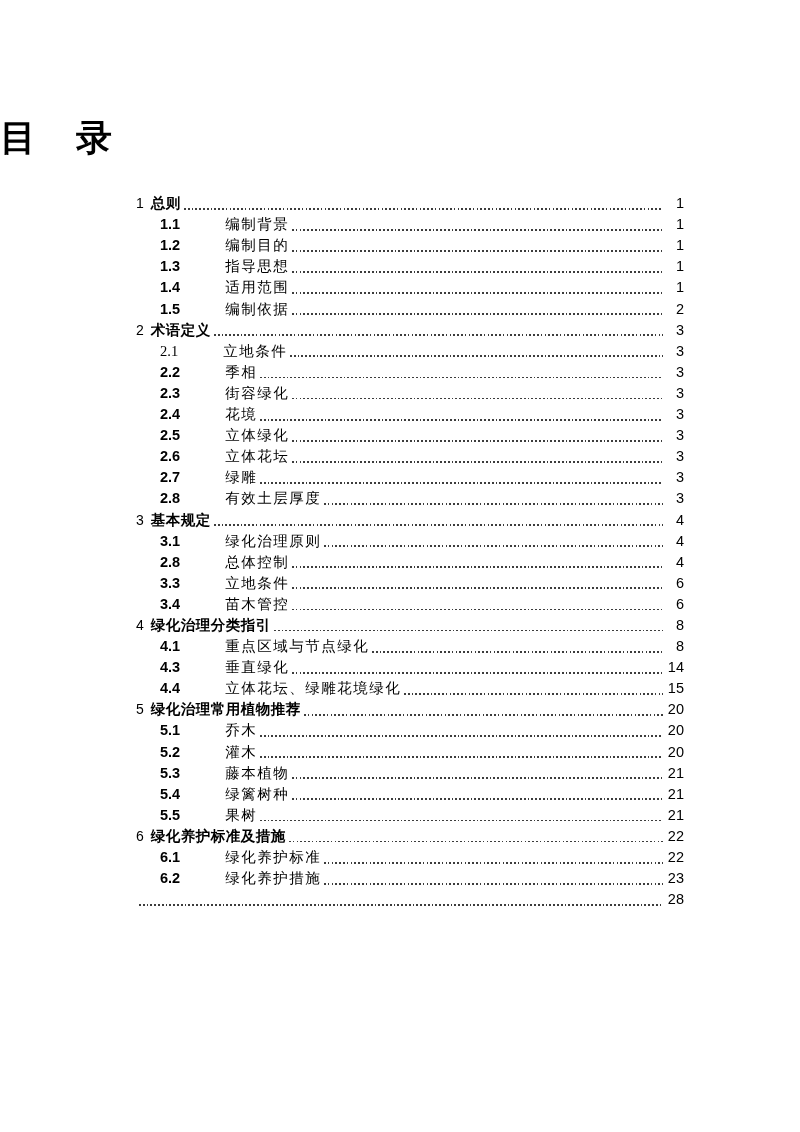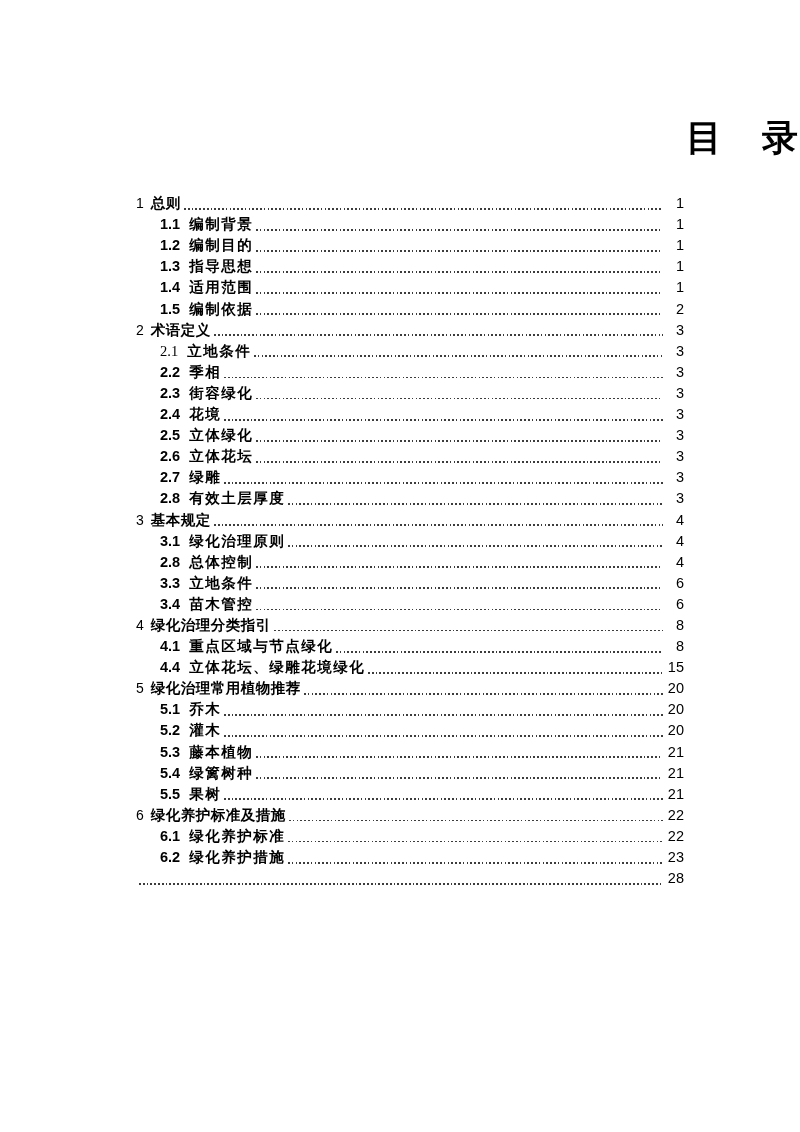--- a/index.html
+++ b/index.html
@@ -11,21 +11,21 @@
     position: relative;
     width: 800px;
     height: 1132px;
     background: #ffffff;
     box-sizing: border-box;
     padding-top: 112px;
     overflow: hidden;
     color: #000;
   }
   .title {
-    text-align: right;
+    text-align: left;
     font-family: "Liberation Serif", "DejaVu Serif", serif;
     font-weight: 700;
     font-size: 36px;
     line-height: 52px;
     height: 52px;
     color: #000;
     letter-spacing: 2px;
   }
   .toc {
     margin: 28px 116px 0 136px;
@@ -57,22 +57,23 @@
     font-family: "Liberation Serif", "DejaVu Serif", serif;
   }
   .ttl { flex: 0 0 auto; }
   .l1 .ttl {
     font-family: "Liberation Sans", "DejaVu Sans", sans-serif;
     font-weight: 700;
     letter-spacing: 0.5px;
   }
   .l2 .ttl {
     font-family: "Liberation Serif", "DejaVu Serif", serif;
-    font-weight: 700;
+    font-weight: 400;
     letter-spacing: 1.5px;
+    margin-left: 36px;
   }
   .leader {
     flex: 1 1 auto;
     min-width: 8px;
     height: 1.8px;
     margin: 0 3px 3.5px 3px;
     background-image: repeating-linear-gradient(
       to right,
       #3c3c3c 0px, #3c3c3c 1.7px,
       transparent 1.7px, transparent 3.8px
@@ -219,20 +220,26 @@
         <span class="leader"></span>
         <span class="pnum">8</span>
       </div>
       <div class="row l2">
         <span class="num">4.1</span>
         <span class="ttl">重点区域与节点绿化</span>
         <span class="leader"></span>
         <span class="pnum">8</span>
       </div>
       <div class="row l2">
+        <span class="num">4.3</span>
+        <span class="ttl">垂直绿化</span>
+        <span class="leader"></span>
+        <span class="pnum">14</span>
+      </div>
+      <div class="row l2">
         <span class="num">4.4</span>
         <span class="ttl">立体花坛、绿雕花境绿化</span>
         <span class="leader"></span>
         <span class="pnum">15</span>
       </div>
       <div class="row l1">
         <span class="num">5</span>
         <span class="ttl">绿化治理常用植物推荐</span>
         <span class="leader"></span>
         <span class="pnum">20</span>

